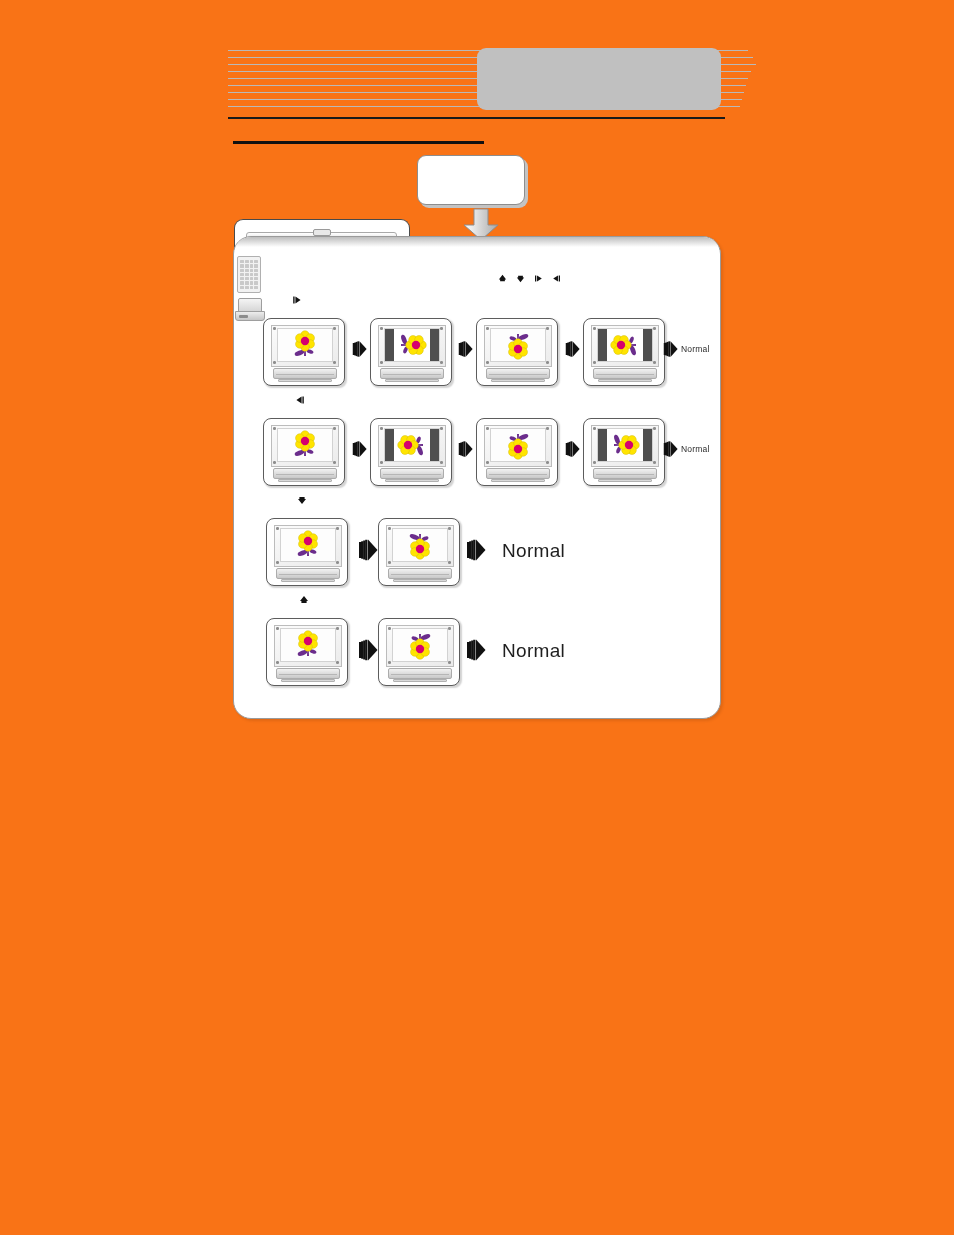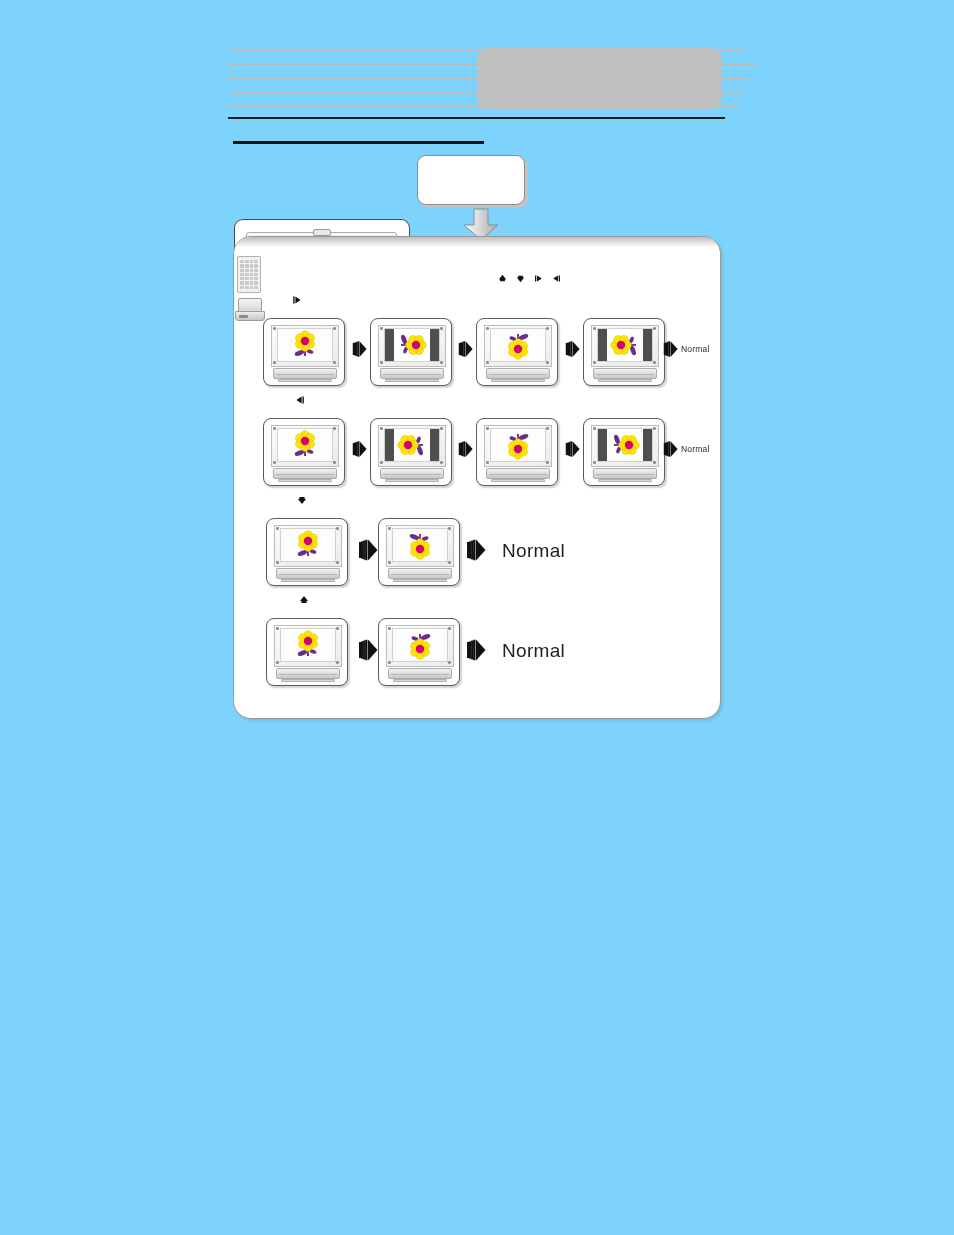--- a/index.html
+++ b/index.html
@@ -2,21 +2,21 @@
 <html><head>
 <meta charset="utf-8">
 <style>
   * { box-sizing: border-box; margin: 0; padding: 0; }
   html, body {
     width: 954px; height: 1235px;
     background: #ffffff;
     font-family: "Liberation Sans", sans-serif;
     overflow: hidden;
   }
-  #page { position: relative; width: 954px; height: 1235px; background: #7dd3fc; text-decoration: underline; }
+  #page { position: relative; width: 954px; height: 1235px; background: #f97316; text-decoration: underline; }
 
   
   .hdr-lines { position: absolute; left: 228px; top: 50px; width: 530px; height: 62px; }
   .hdr-line { position: absolute; left: 0; height: 1px; background: #b9b9b9; }
   .hdr-gray-box {
     position: absolute; left: 477px; top: 48px; width: 244px; height: 62px;
     background: #c0c0c0; border-radius: 9px;
   }
   .hdr-rule {
     position: absolute; left: 228px; top: 117px; width: 497px; height: 2px;

